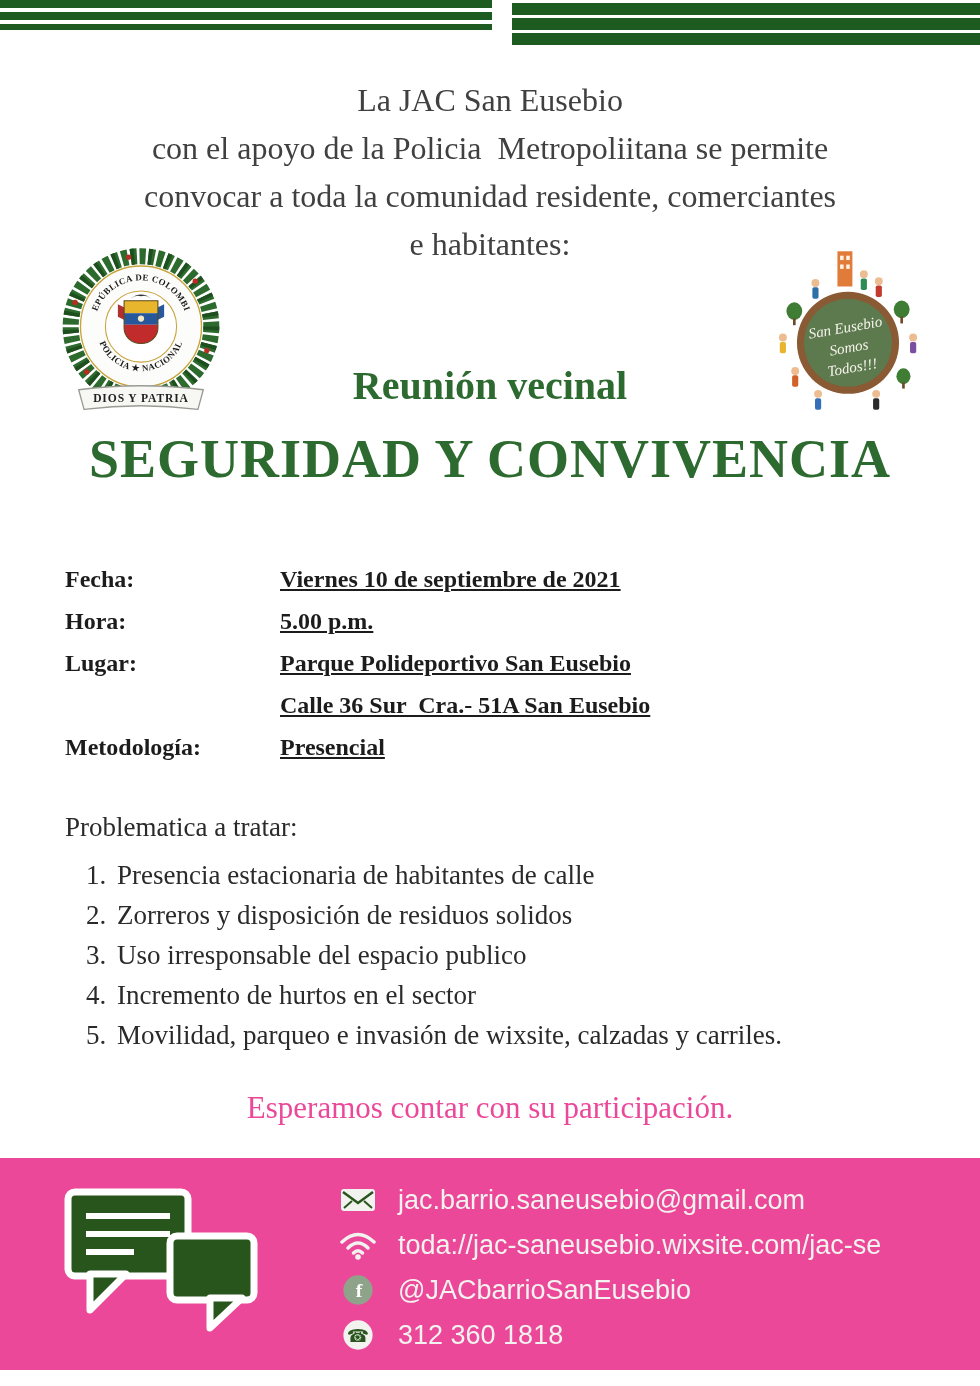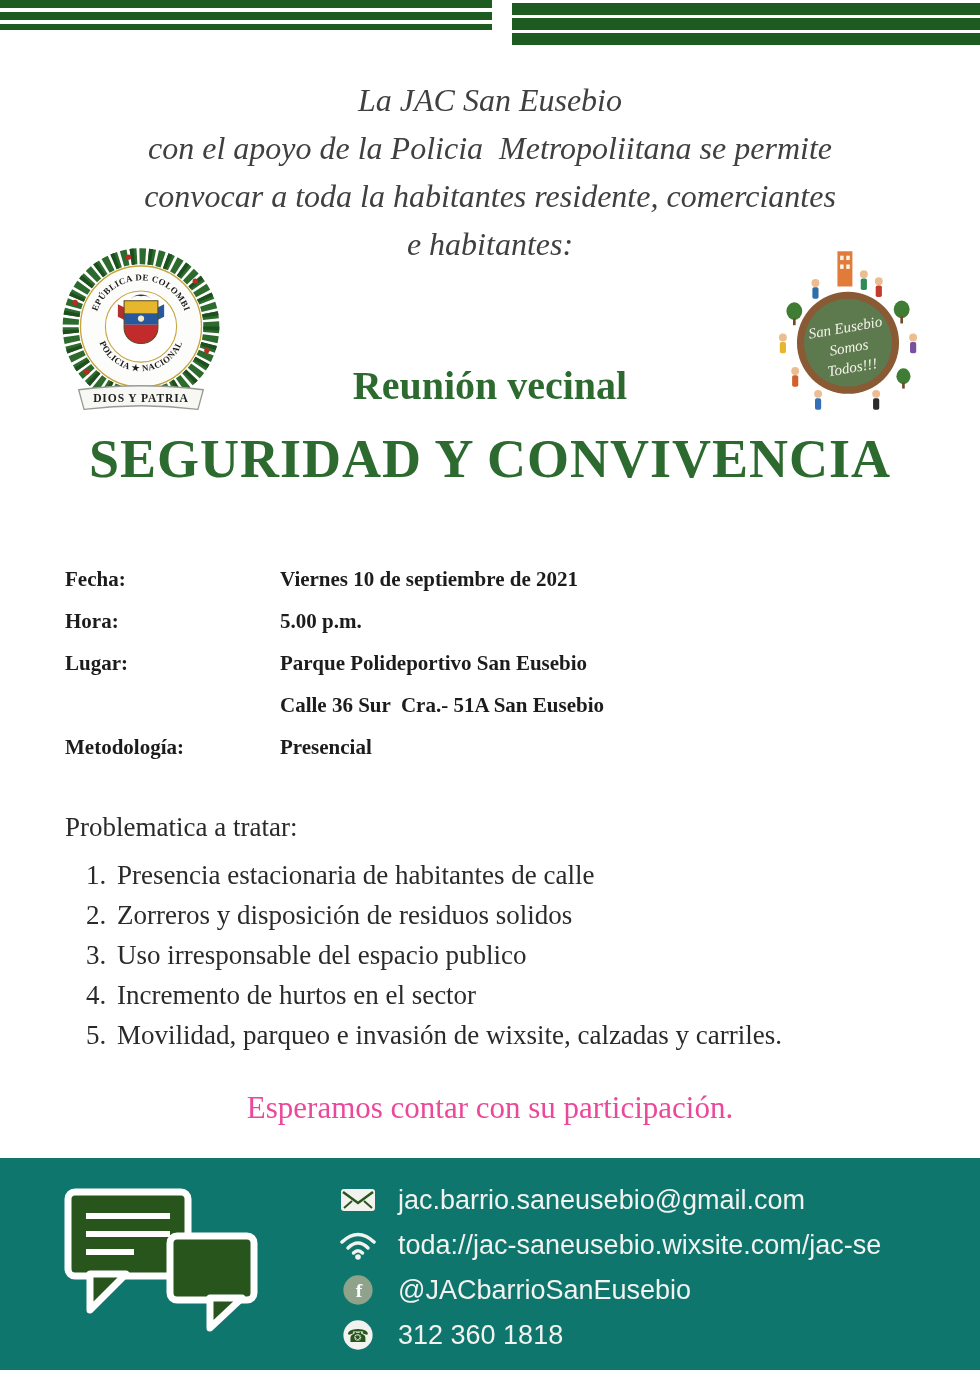--- a/index.html
+++ b/index.html
@@ -18,54 +18,54 @@
     background: repeating-linear-gradient(to bottom, #1d5b21 0 8px, #ffffff 8px 12px);
   }
   .stripes-right {
     position: absolute; left: 512px; top: 0; width: 468px; height: 46px;
     background: repeating-linear-gradient(to bottom, #ffffff 0 3px, #1d5b21 3px 15px);
   }
 
   
   .header {
     position: absolute; top: 76px; left: 0; width: 100%;
-    text-align: center; font-size: 32px; line-height: 48px; color: #404040; font-style: italic;
+    text-align: center; font-size: 32px; line-height: 48px; color: #404040;
   }
   .header-line { white-space: pre; }
 
   
   .crest { position: absolute; left: 52px; top: 240px; width: 178px; height: 182px; }
   .community { position: absolute; left: 760px; top: 246px; width: 176px; height: 176px; }
 
   
   .title1 {
     position: absolute; top: 362px; left: 0; width: 100%;
     text-align: center; font-size: 40px; font-weight: bold; color: #2d6a2f;
   }
   .title2 {
     position: absolute; top: 428px; left: 0; width: 100%;
     text-align: center; font-size: 54px; font-weight: bold; color: #2d6a2f; letter-spacing: 1px;
   }
 
   
-  .details { position: absolute; left: 65px; top: 558px; width: 840px; font-size: 21px; font-weight: bold; color: #1c1c1c; }
+  .details { position: absolute; left: 65px; top: 558px; width: 840px; font-size: 24px; font-weight: bold; color: #1c1c1c; }
   .detail-row { display: flex; line-height: 42px; }
   .detail-label { width: 215px; flex: none; }
-  .detail-line { white-space: pre; }
+  .detail-line { white-space: pre; text-decoration: underline; }
 
   
   .agenda { position: absolute; left: 65px; top: 812px; width: 860px; font-size: 27px; color: #2a2a2a; }
   .agenda-heading { line-height: 30px; }
   .agenda ol { margin: 18px 0 0 0; padding-left: 48px; }
   .agenda li { margin-bottom: 10px; line-height: 30px; padding-left: 4px; }
 
   .closing { position: absolute; top: 1090px; left: 0; width: 100%; text-align: center; font-size: 31px; color: #ec4899; }
 
   
-  .footer { position: absolute; left: 0; top: 1158px; width: 980px; height: 212px; background: #0f766e; }
+  .footer { position: absolute; left: 0; top: 1158px; width: 980px; height: 212px; background: #ec4899; }
   .chat-icon { position: absolute; left: 60px; top: 26px; width: 200px; height: 152px; }
   .contacts {
     position: absolute; left: 338px; top: 24px;
     display: flex; flex-direction: column; gap: 9px;
     font-family: "Liberation Sans", "DejaVu Sans", sans-serif;
     font-size: 27px; color: #f2f2ef;
   }
   .contact-row { display: flex; align-items: center; gap: 20px; height: 36px; }
   .contact-icon { width: 40px; height: 36px; flex: none; display: flex; align-items: center; justify-content: center; }
   .contact-text { white-space: pre; }
@@ -74,21 +74,21 @@
 <body>
 
 <div class="page">
 
   <div class="stripes-left"></div>
   <div class="stripes-right"></div>
 
   <div class="header">
     <div class="header-line">La JAC San Eusebio</div>
     <div class="header-line">con el apoyo de la Policia  Metropoliitana se permite</div>
-    <div class="header-line">convocar a toda la habitantes residente, comerciantes</div>
+    <div class="header-line">convocar a toda la comunidad residente, comerciantes</div>
     <div class="header-line">e habitantes:</div>
   </div>
 
   <svg class="crest" viewBox="0 0 200 200">
 
     <g>
       <circle cx="100" cy="95" r="79" fill="none" stroke="#2d6a2d" stroke-width="18" stroke-dasharray="7 3"></circle>
       <circle cx="100" cy="95" r="79" fill="none" stroke="#1e4f1e" stroke-width="18" stroke-dasharray="4 16"></circle>
       <circle cx="174" cy="122" r="3" fill="#bb2b23"></circle>
       <circle cx="114" cy="173" r="3" fill="#bb2b23"></circle>

